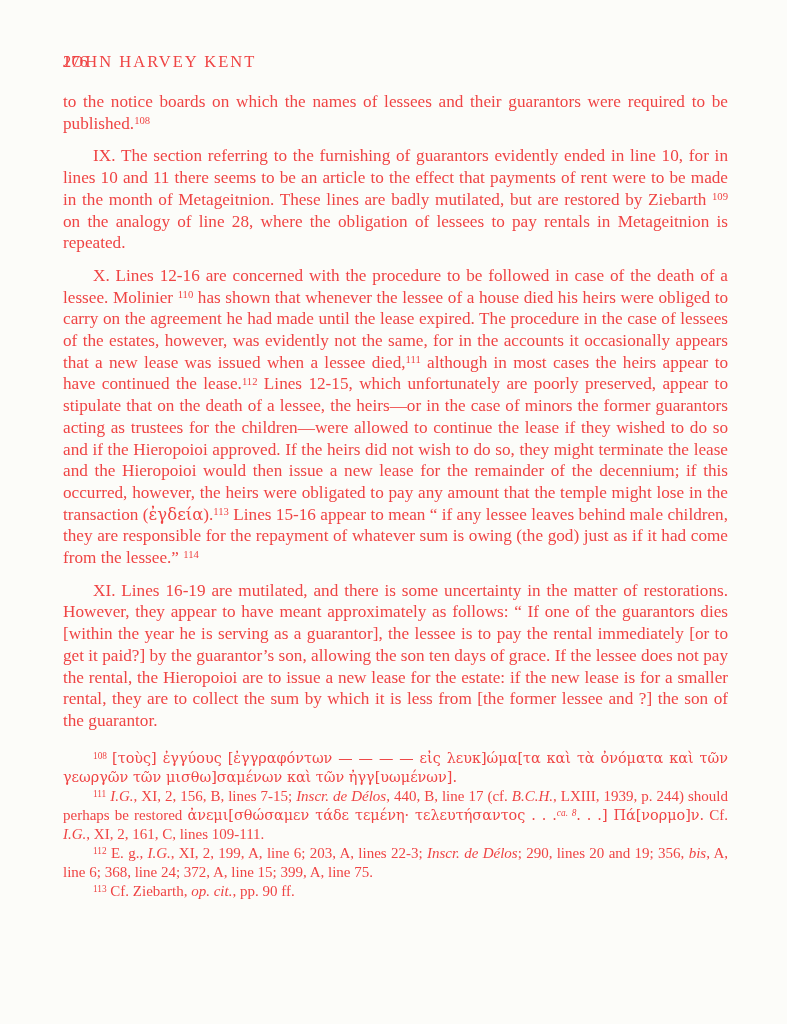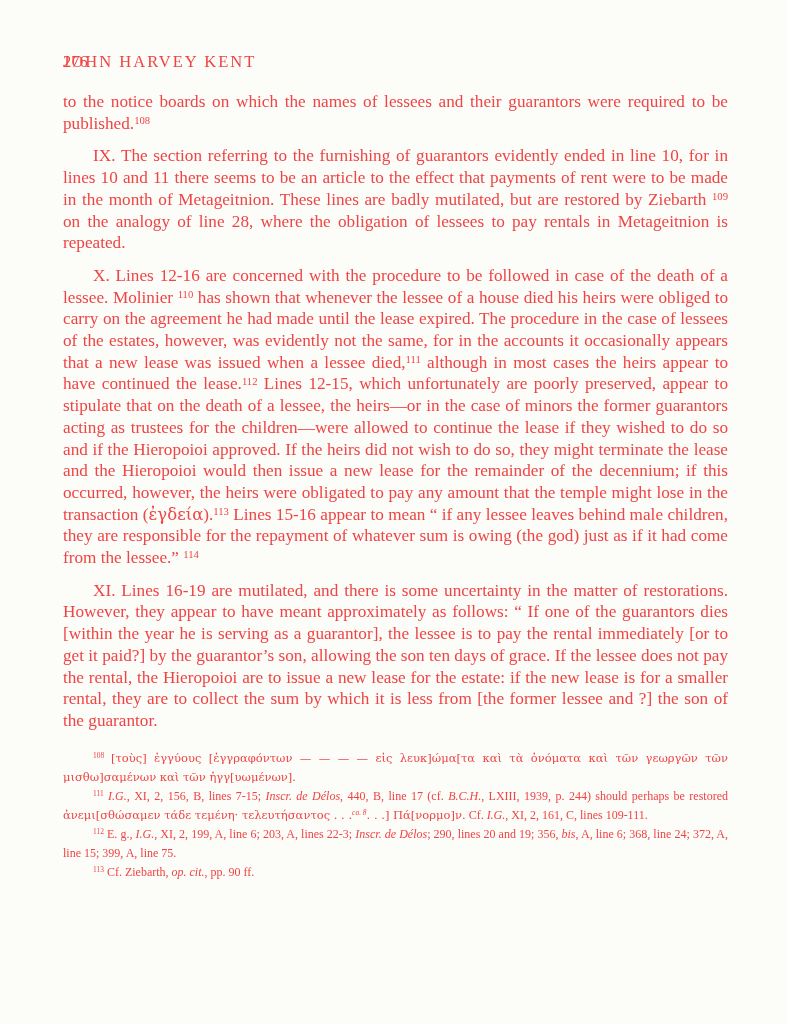--- a/index.html
+++ b/index.html
@@ -42,21 +42,21 @@
   .para {
     margin: 11px 0 0 0;
     text-indent: 30px;
   }
   .para.noindent {
     margin-top: 0;
     text-indent: 0;
   }
   .footnotes {
     margin-top: 17px;
-    font-size: 12px;
+    font-size: 15px;
     line-height: 19px;
     text-align: justify;
   }
   .footnote {
     margin: 0;
     text-indent: 30px;
   }
   .sup {
     font-size: 62%;
     line-height: 0;

